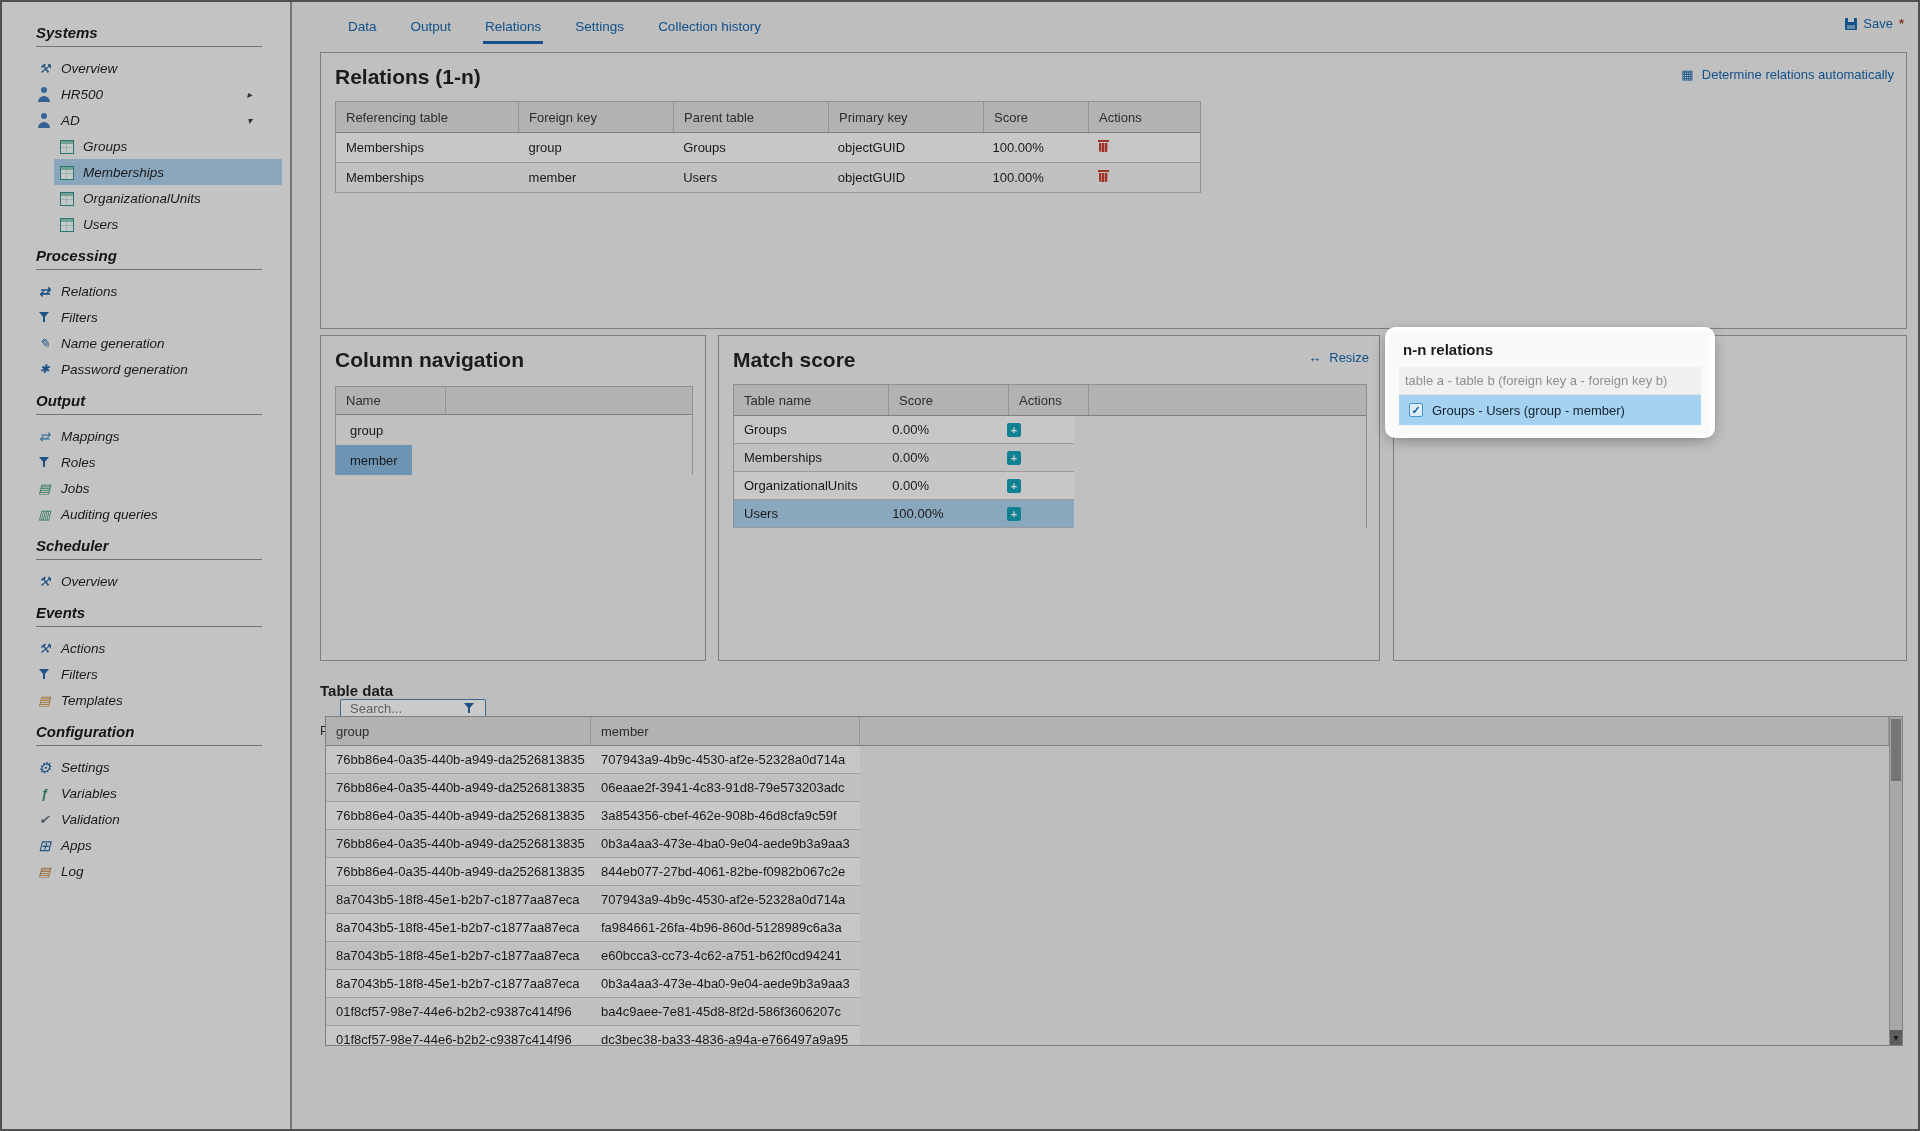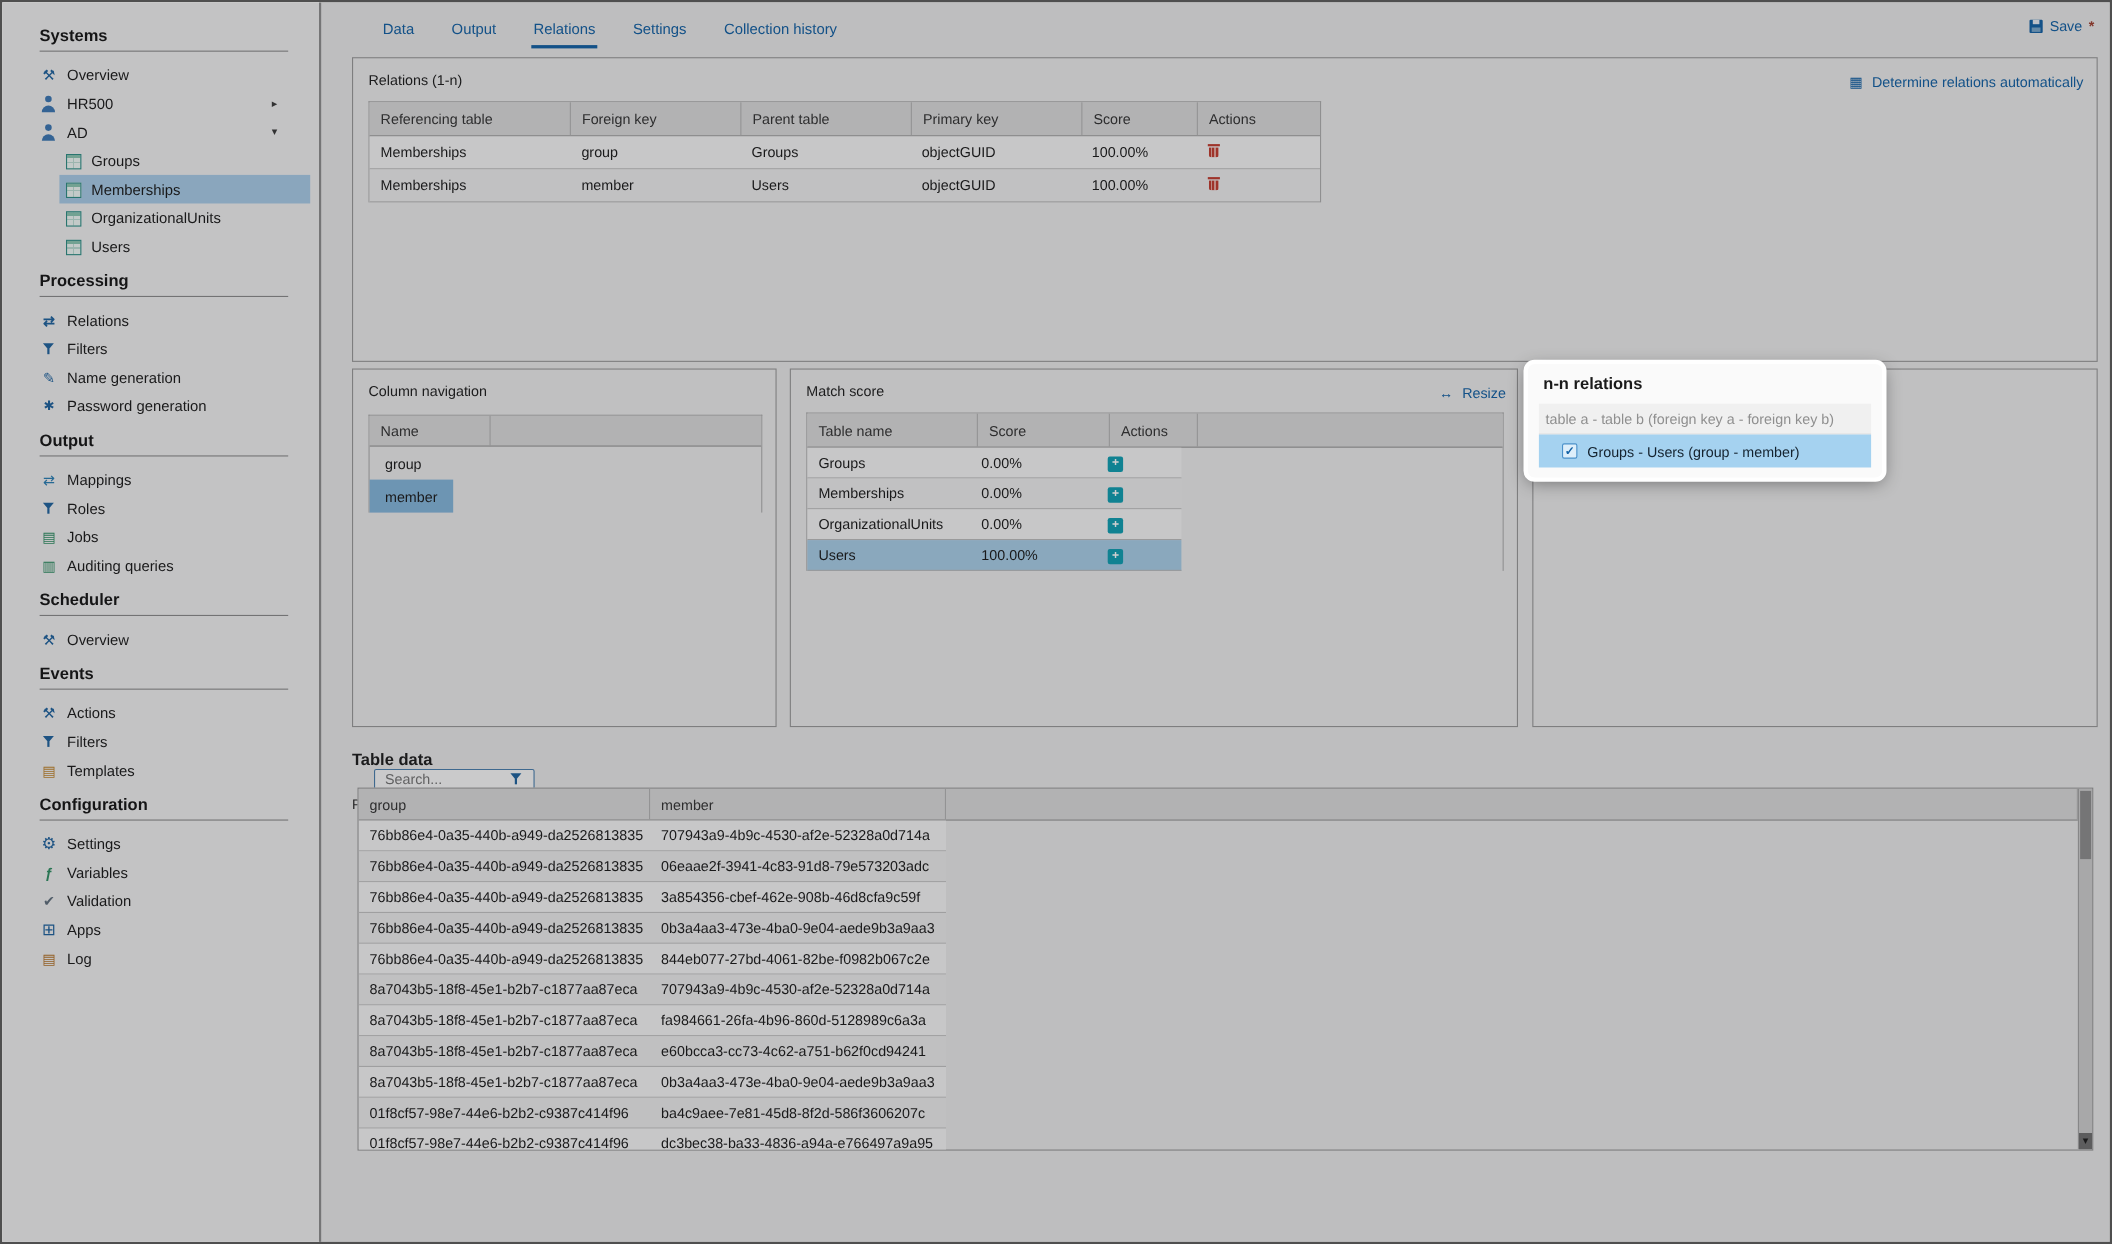--- a/index.html
+++ b/index.html
@@ -5,21 +5,21 @@
   * { box-sizing: border-box; }
   body { margin:0; background:#9a9a9a; font-family:"Liberation Sans", sans-serif; }
   .page { position:relative; width:1920px; height:1131px; background:#ebebeb;
           border:2px solid #4f4f4f; overflow:hidden; }
 
   
   .dim { position:absolute; inset:0; background:rgba(22,22,26,0.21); z-index:40; pointer-events:none; }
 
   
   .sidebar { position:absolute; left:0; top:0; bottom:0; width:290px; background:#f2f2f2;
-             border-right:2px solid #8f8f8f; padding-top:12px; overflow:hidden; }
+             border-right:2px solid #8f8f8f; padding-top:12px; overflow:hidden;font-style:italic; }
   .sb-heading { font-weight:bold; font-size:15px; color:#151515; padding:10px 0 5px 34px; }
   .sb-rule { border-bottom:1px solid #8c8c8c; margin:0 28px 8px 34px; }
   .sb-item { display:flex; align-items:center; gap:8px; height:26px; padding-left:34px;
              margin-right:8px; font-size:13.5px; color:#1a1a1a; position:relative; cursor:pointer; }
   .sb-item.indent { padding-left:4px; margin-left:52px; }
   .sb-item.selected { background:#a9cde8; }
   .sb-exp { position:absolute; right:30px; font-size:10px; color:#3a3a3a; }
 
   
   .icon { width:17px; height:15px; display:inline-flex; align-items:center; justify-content:center;
@@ -74,21 +74,21 @@
   
   .content { position:absolute; left:290px; top:0; right:0; bottom:0; }
   .tabbar { position:absolute; left:54px; top:8px; height:34px; display:flex; gap:30px; align-items:flex-end; }
   .tab { color:#1261a5; font-size:13.5px; padding:6px 2px 7px; cursor:pointer; border-bottom:3px solid transparent; }
   .tab.active { border-bottom:3px solid #1261a5; }
   .link { color:#1261a5; font-size:13px; display:inline-flex; align-items:center; gap:6px; cursor:pointer; white-space:nowrap; }
   .save-link { position:absolute; right:14px; top:14px; }
   .save-star { color:#a04030; font-weight:bold; }
 
   .panel { position:absolute; background:#eeeeee; border:1px solid #9a9a9a; }
-  .panel-title { font-weight:normal; font-size:13px; color:#1c1c1c; padding:12px 0 8px 14px; }
+  .panel-title { font-weight:bold; font-size:21px; color:#1c1c1c; padding:12px 0 8px 14px; }
 
   
   #relations-panel { left:28px; top:50px; width:1587px; height:277px; }
   #relations-panel .determine { position:absolute; right:12px; top:14px; }
   .grid-table { margin:4px 0 0 14px; border:1px solid #b0b0b0; border-bottom:none; }
   .g-head { display:flex; background:#dcdcdc; border-bottom:1px solid #9a9a9a; }
   .g-hcell { padding:0 10px; height:30px; display:flex; align-items:center; font-size:13px; color:#333;
              border-right:1px solid #b5b5b5;text-align:right; }
   .g-row { display:flex; align-items:center; height:30px; background:#f6f6f6; border-bottom:1px solid #bdbdbd;
            font-size:13px; color:#1a1a1a; cursor:pointer; }
@@ -117,21 +117,21 @@
   .ms .g-row { height:28px; }
 
   #nn-panel { left:1101px; top:333px; width:514px; height:326px; }
 
   .spotlight { position:absolute; left:1097px; top:329px; width:322px; z-index:60; background:#fafafa;
       border-radius:6px; box-shadow:0 0 0 4px #ffffff, 0 4px 16px rgba(0,0,0,0.45); padding-bottom:9px; }
   .spot-title { font-weight:bold; font-size:15px; color:#1a1a1a; padding:10px 14px 9px; }
   .nn-list { margin:0 10px; }
   .nn-placeholder { height:28px; display:flex; align-items:center; padding:0 6px; background:#f0f0f0;
       border-bottom:1px solid #e2e2e2; color:#8f8f8f; font-size:13px; }
-  .nn-option { height:30px; display:flex; align-items:center; gap:9px; padding:0 21px; font-size:13px;
+  .nn-option { height:30px; display:flex; align-items:center; gap:9px; padding:0 10px; font-size:13px;
       color:#14222e; cursor:pointer; }
   .nn-option.selected { background:#a5d2f0; }
 
   
   .td-header { position:absolute; left:28px; top:680px; right:15px; height:30px; display:flex; align-items:flex-start;flex-direction:column; }
   .td-title { font-weight:bold; font-size:15px; color:#1c1c1c; }
   .search-box { margin-left:20px; width:146px; height:26px; border:1px solid #4a7fae; background:#fafafa;
       border-radius:2px; display:flex; align-items:center; padding:0 7px; gap:6px; }
   .search-box input { flex:1; border:none; background:transparent; outline:none; font-size:13px;
       color:#555; font-family:"Liberation Sans", sans-serif; min-width:0; }

